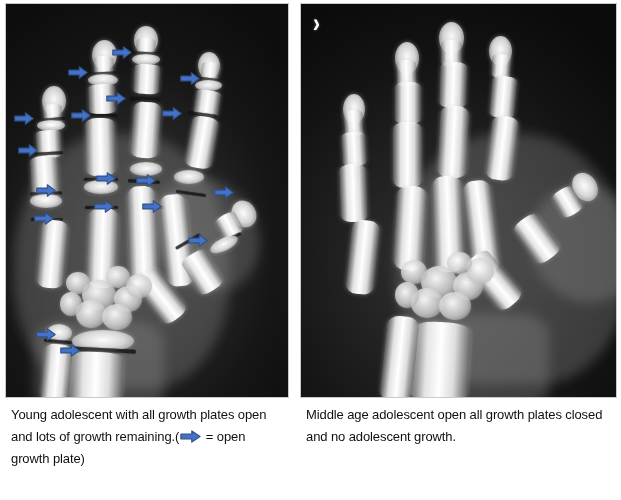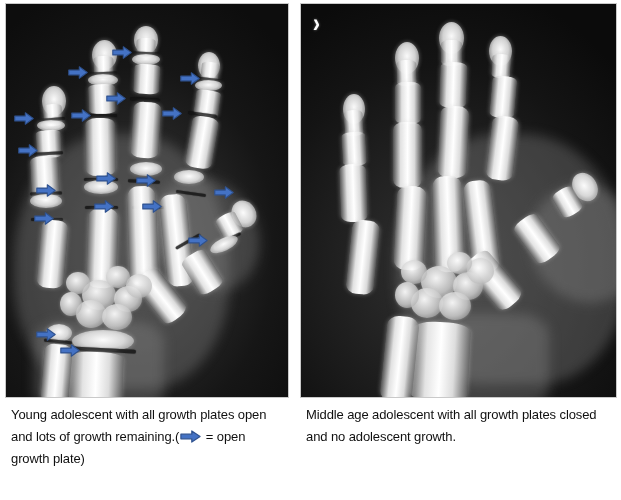--- a/index.html
+++ b/index.html
@@ -373,16 +373,16 @@
 <div class="caption" id="caption-left">
   <span>Young adolescent with all</span>
   <span>growth plates open and lots of</span>
   <span>growth remaining.(</span><span class="inline-arrow"><svg viewBox="0 0 21 13">
         <path d="M0.9 4.2 H11.8 V0.9 L20.1 6.5 L11.8 12.1 V8.8 H0.9 Z" fill="#4472C4" stroke="#2F528F" stroke-width="1.2" stroke-linejoin="round"></path>
       </svg></span><span> = open</span>
   <span>growth plate)</span>
 </div>
 
 <div class="caption" id="caption-right">
-  <span>Middle age adolescent with all</span>
+  <span>Middle age adolescent open all</span>
   <span>growth plates closed and no</span>
   <span>adolescent growth.</span>
 </div>
 
 </body></html>

